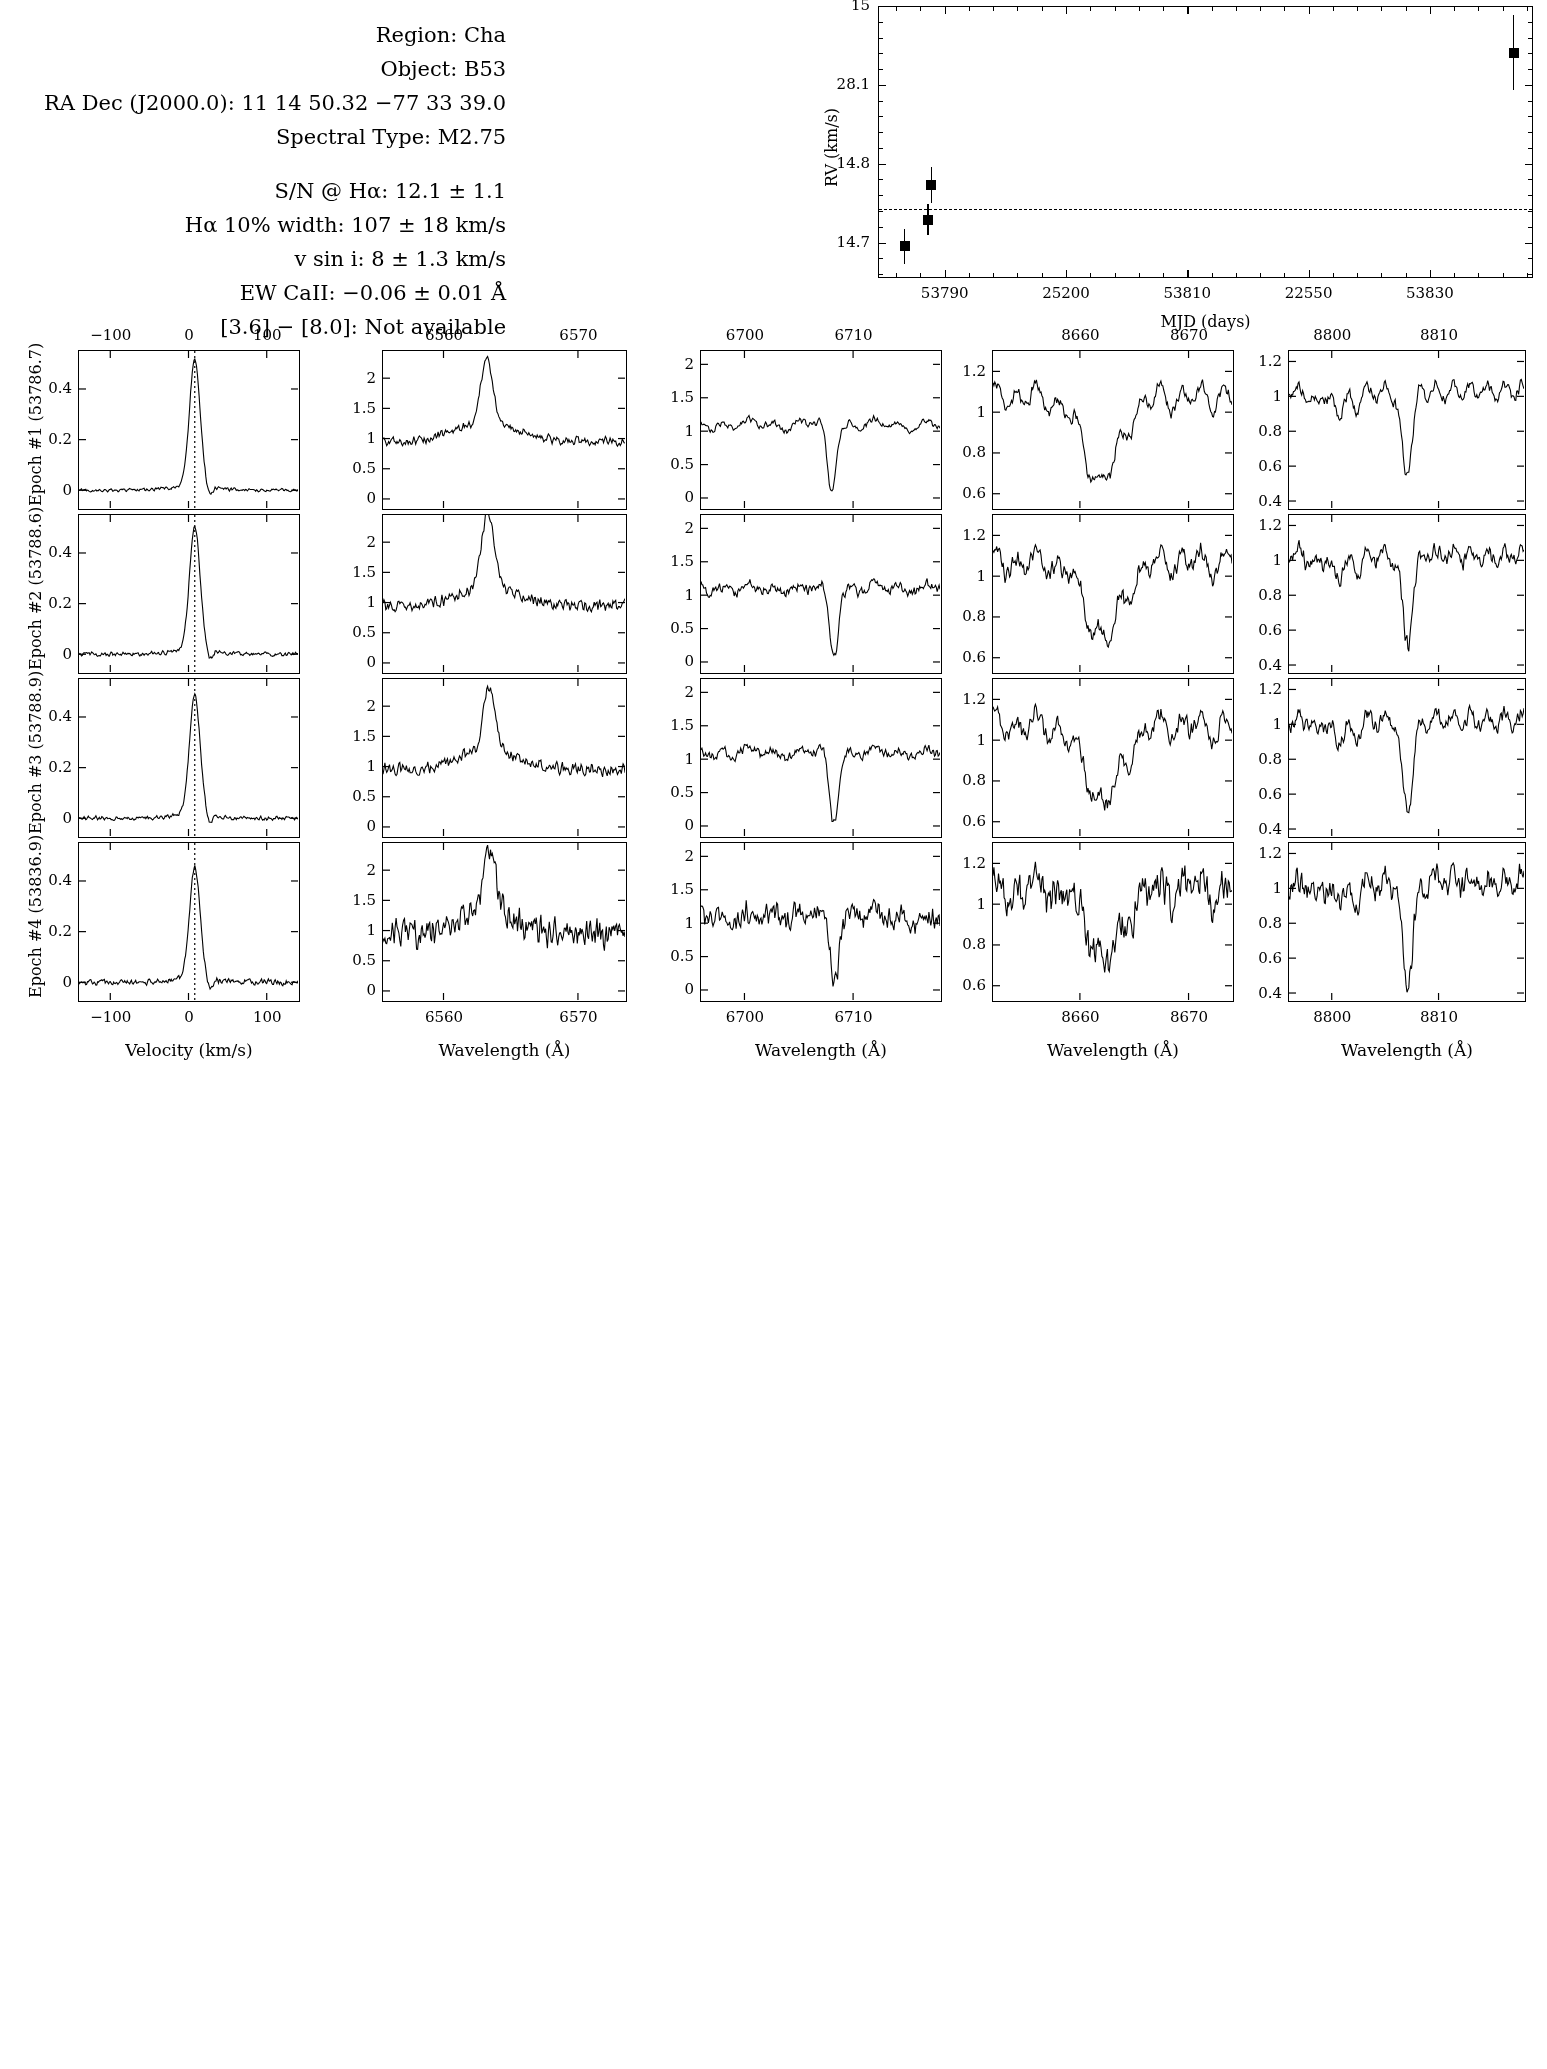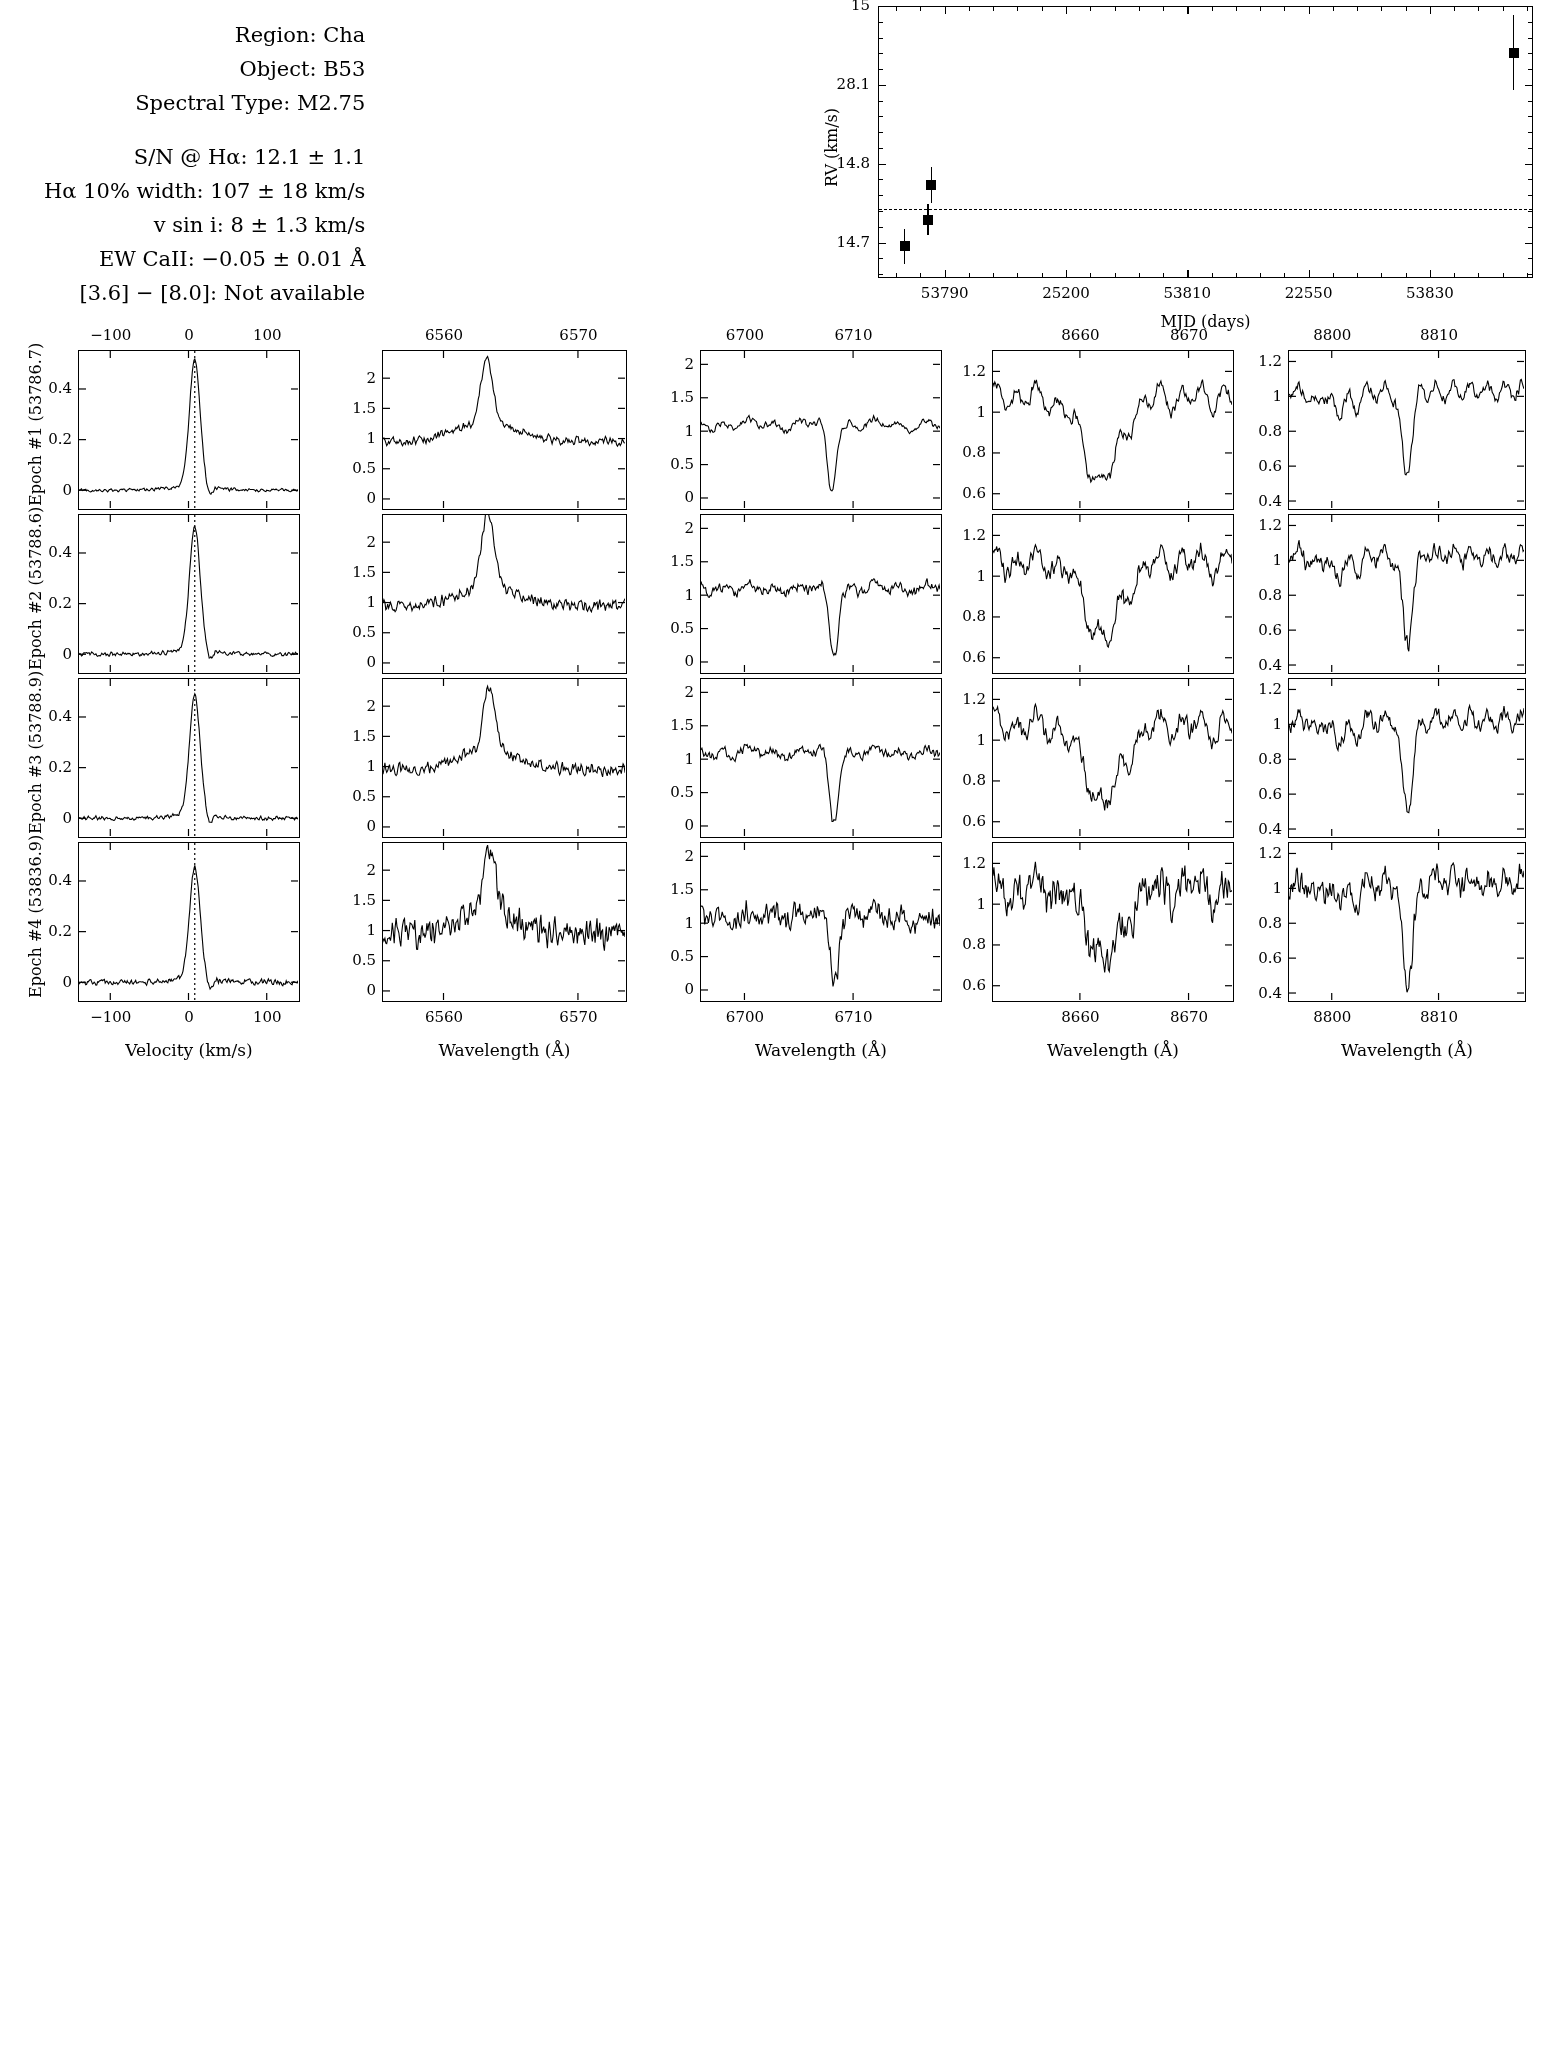--- a/index.html
+++ b/index.html
@@ -26,26 +26,27 @@
   .rowlbl{position:absolute;transform:rotate(-90deg);transform-origin:left top;white-space:nowrap;font-size:16px;}
   .axlbl{position:absolute;font-size:15px;white-space:nowrap;}
   .colxlabel{position:absolute;font-size:17px;white-space:nowrap;text-align:center;}
 </style>
 </head>
 <body>
 
 <div class="info">
   <div>Region: Cha</div>
   <div>Object: B53</div>
+  <div>RA Dec (J2000.0): 11 14 50.32 −77 33 39.0</div>
   <div>Spectral Type: M2.75</div>
   <div class="spacer"></div>
   <div>S/N @ Hα: 12.1 ± 1.1</div>
   <div>Hα 10% width: 107 ± 18 km/s</div>
   <div>v sin i: 8 ± 1.3 km/s</div>
-  <div>EW CaII: −0.05 ± 0.01 Å</div>
+  <div>EW CaII: −0.06 ± 0.01 Å</div>
   <div>[3.6] − [8.0]: Not available</div>
 </div>
 
 <div id="rv-plot">
     <div class="axisbox" style="left: 78px; top: 6px; width: 655px; height: 272px;"></div>
     <div class="tickmark" style="left: 144.713px; top: 270px; width: 1.4px; height: 8px;"></div>
     <div class="tickmark" style="left: 144.713px; top: 6px; width: 1.4px; height: 8px;"></div>
     <div class="tick-lbl" style="left: 112.713px; top: 284px; width: 64px; text-align: center;">53790</div>
     <div class="tickmark" style="left: 266.009px; top: 270px; width: 1.4px; height: 8px;"></div>
     <div class="tickmark" style="left: 266.009px; top: 6px; width: 1.4px; height: 8px;"></div>

